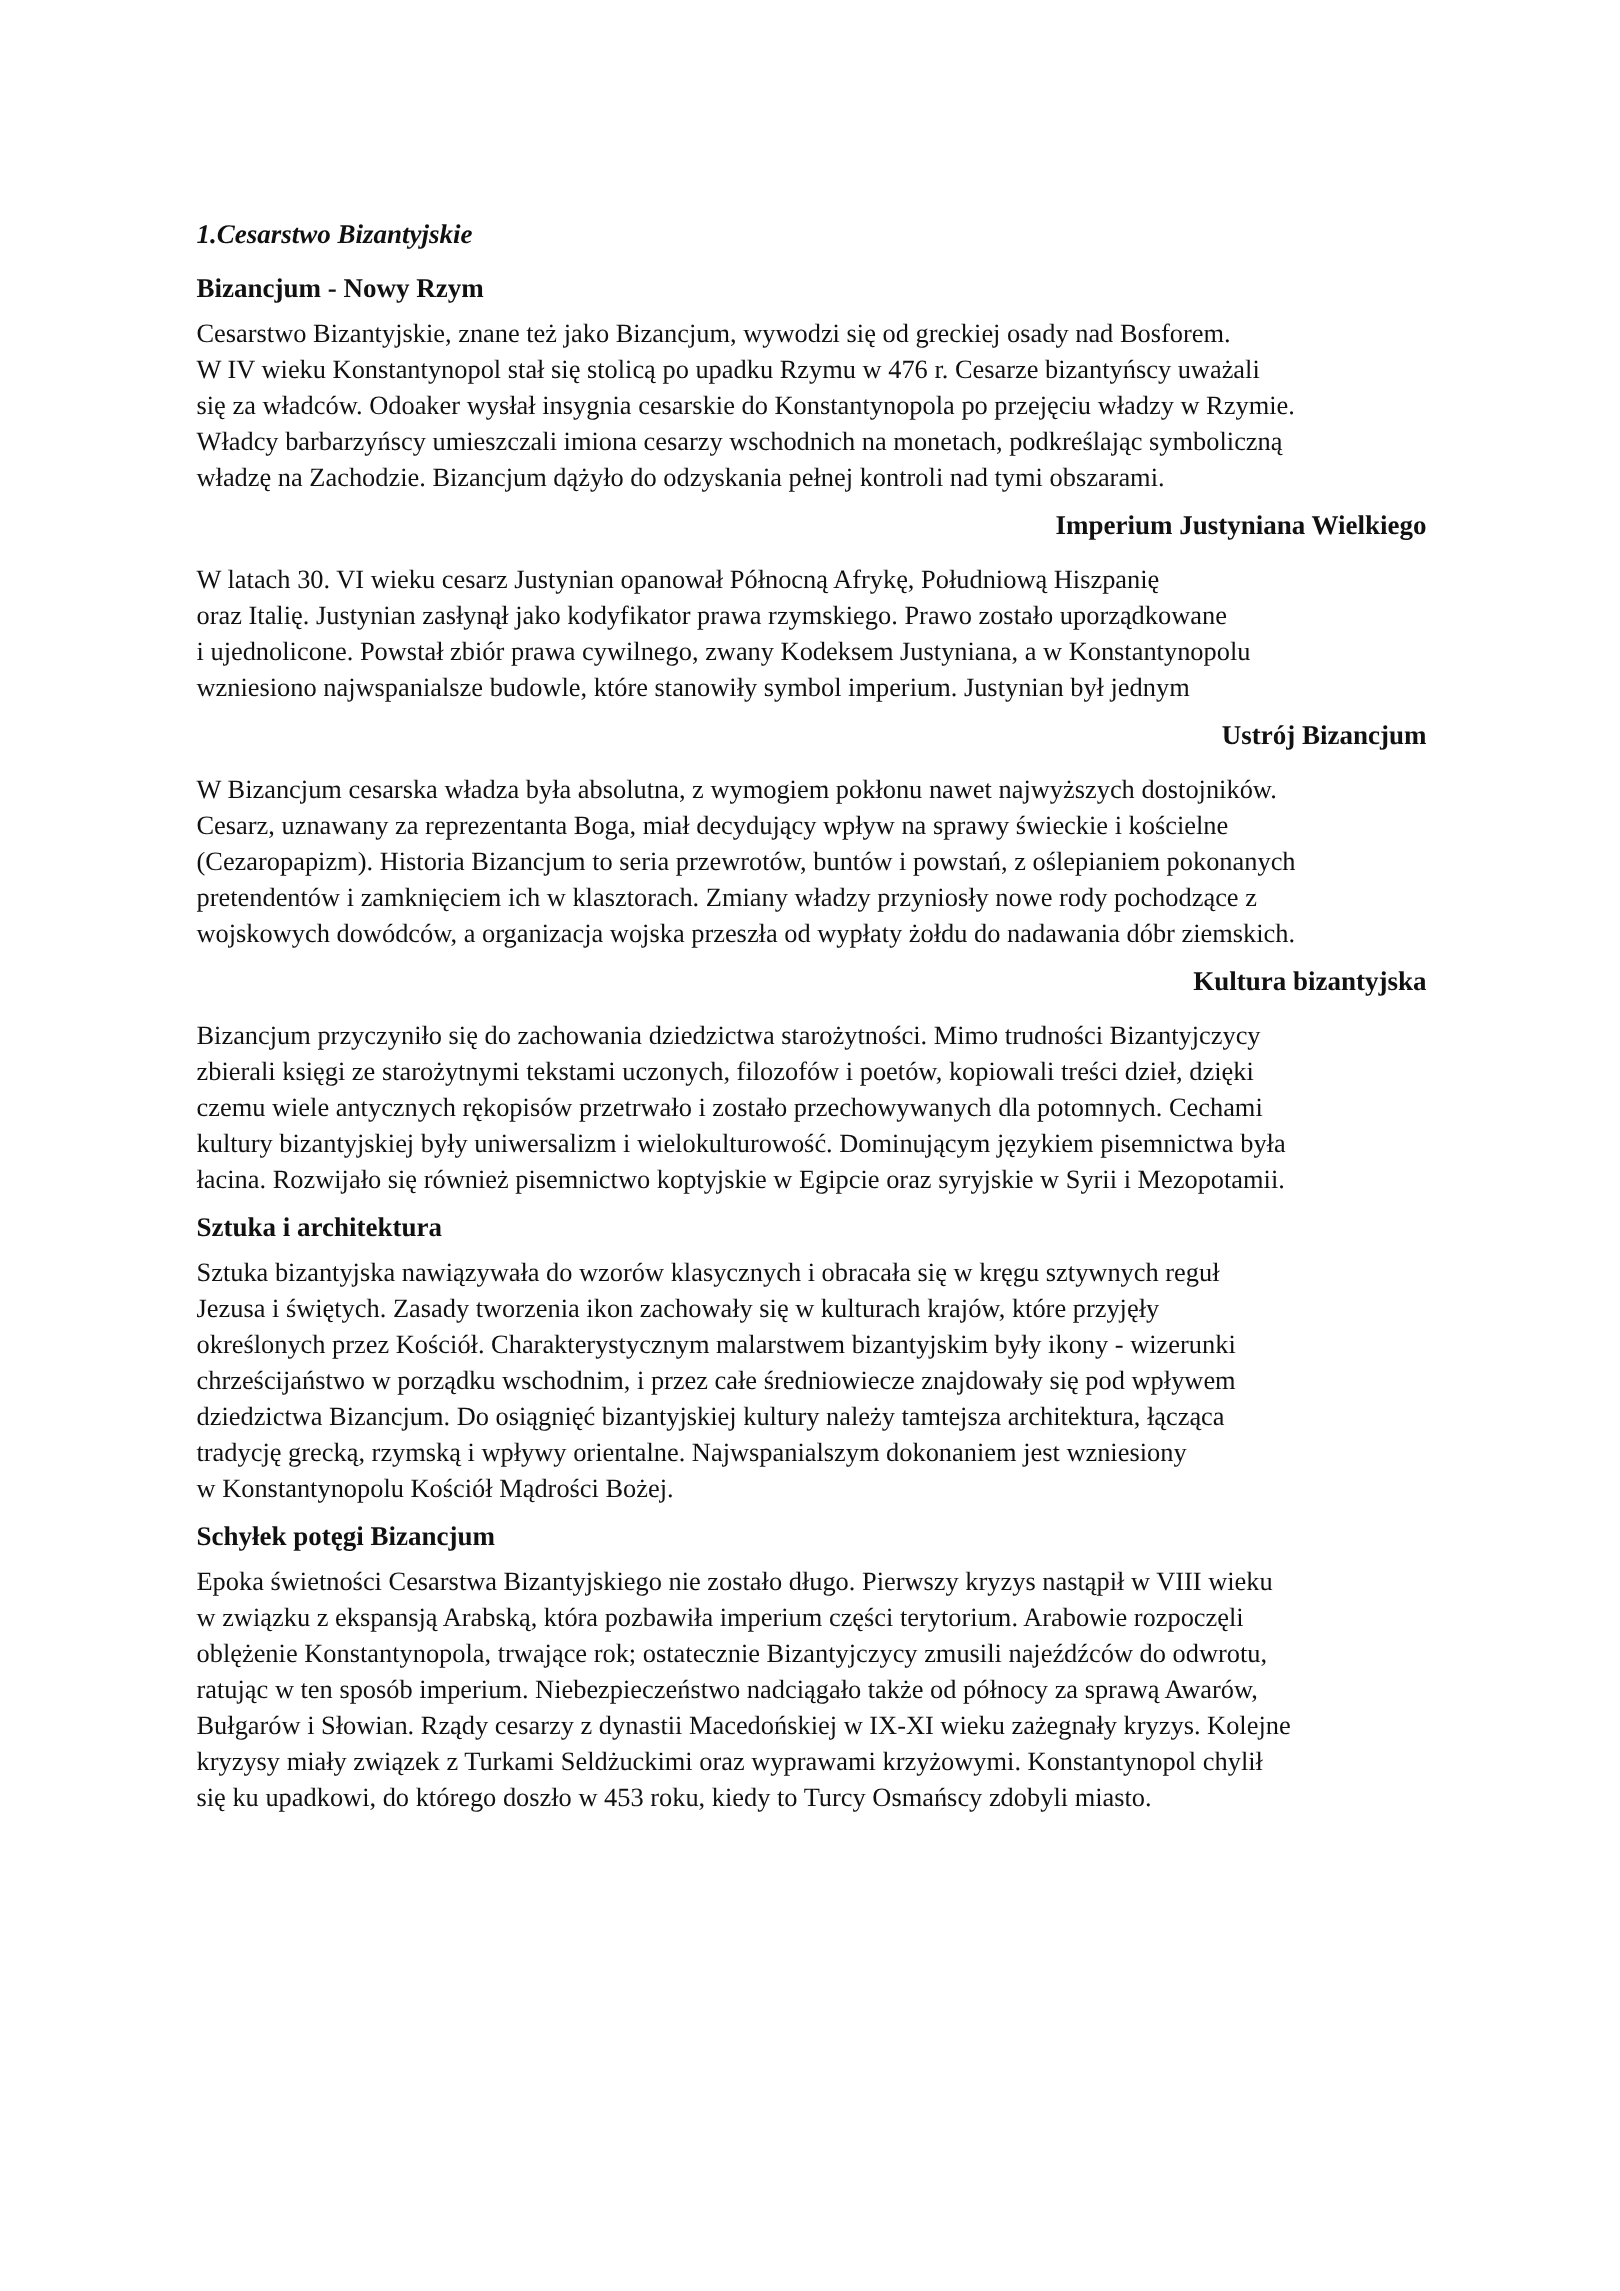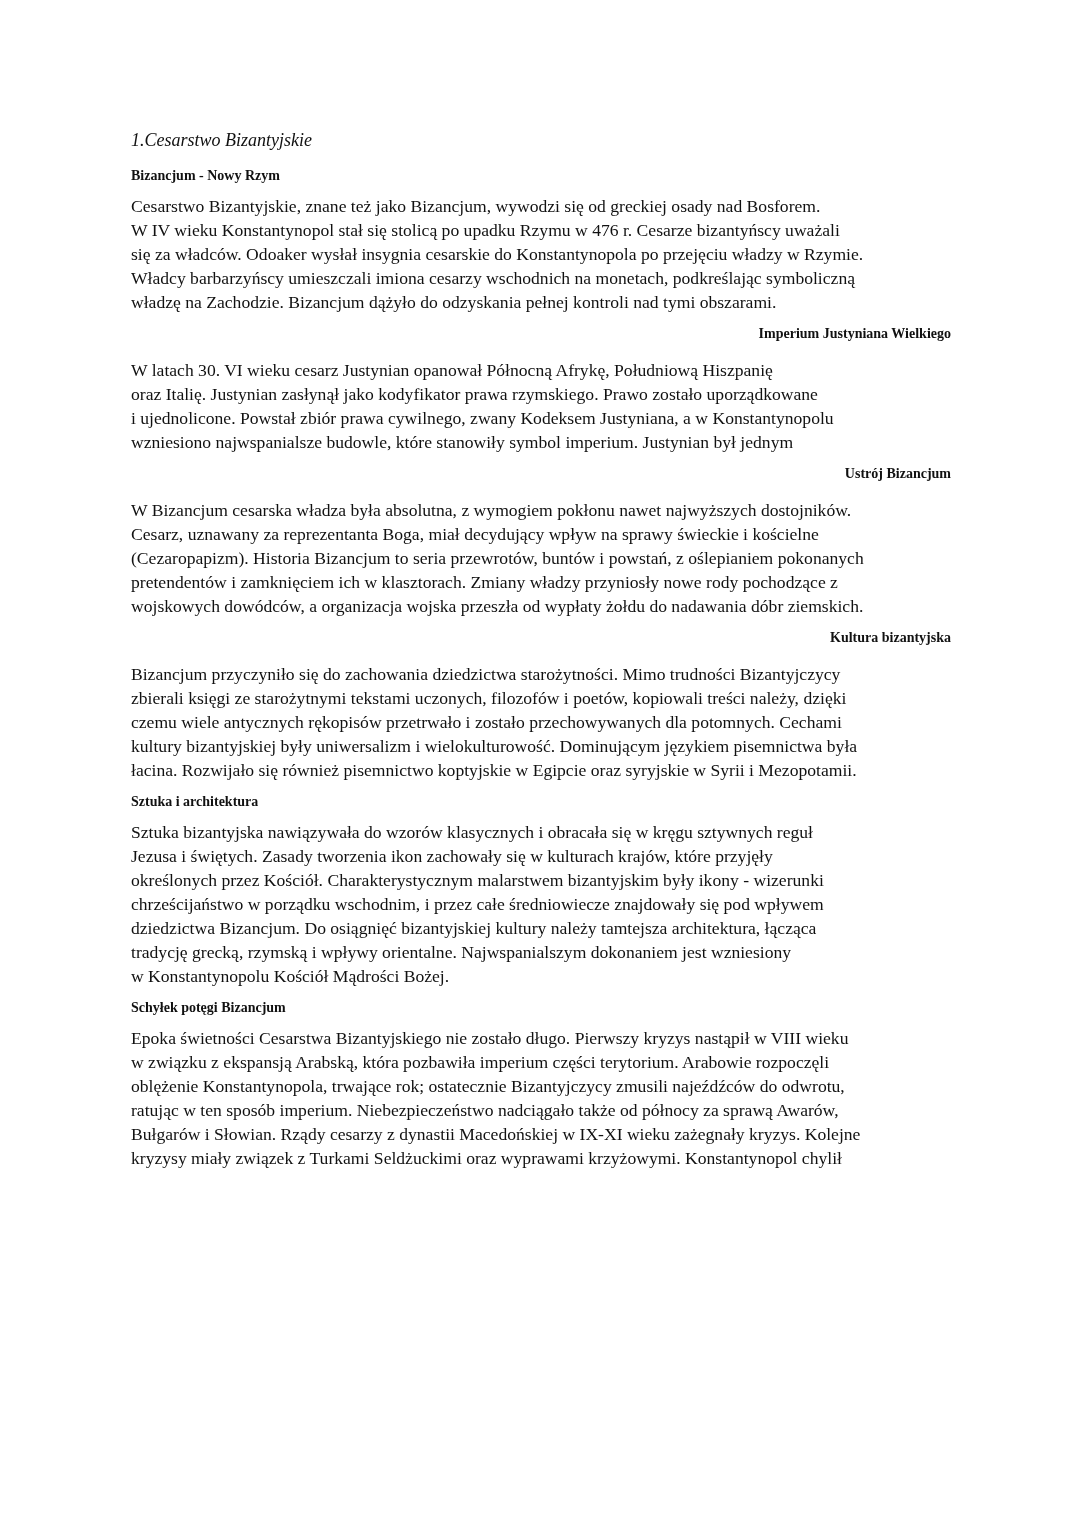--- a/index.html
+++ b/index.html
@@ -3,25 +3,25 @@
 <meta charset="utf-8">
 <style>
   html, body { margin: 0; padding: 0; background: #ffffff; }
   body { width: 1080px; height: 1527px; position: relative; overflow: hidden; }
   .page {
     position: absolute; left: 131px; top: 128px; width: 820px;
     font-family: "Liberation Serif", "DejaVu Serif", serif;
     color: #111111;
   }
   .doc-title {
-    font-size: 18px; font-weight: normal; font-style: italic;
-    line-height: 24px; margin: 0 0 12px 0;
+    font-size: 18px; font-weight: bold; font-style: italic;
+    line-height: 24px; margin: 16px 0 12px 0;
   }
   .sec-heading {
-    font-size: 14px; font-weight: bold; line-height: 24px; margin: 0 0 6px 0;
+    font-size: 18px; font-weight: bold; line-height: 24px; margin: 0 0 6px 0;
   }
   .sec-heading.gap { margin-bottom: 12px; text-align: right; }
   .para { margin: 0 0 8px 0; }
   .line {
     display: block; font-size: 17.6px; line-height: 24px; white-space: nowrap;
   }
 </style>
 </head>
 <body>
 
@@ -57,21 +57,21 @@
       <span class="line">(Cezaropapizm). Historia Bizancjum to seria przewrotów, buntów i powstań, z oślepianiem pokonanych</span>
       <span class="line">pretendentów i zamknięciem ich w klasztorach. Zmiany władzy przyniosły nowe rody pochodzące z</span>
       <span class="line">wojskowych dowódców, a organizacja wojska przeszła od wypłaty żołdu do nadawania dóbr ziemskich.</span>
     </div>
   </div>
 
   <div>
     <div class="sec-heading gap">Kultura bizantyjska</div>
     <div class="para">
       <span class="line">Bizancjum przyczyniło się do zachowania dziedzictwa starożytności. Mimo trudności Bizantyjczycy</span>
-      <span class="line">zbierali księgi ze starożytnymi tekstami uczonych, filozofów i poetów, kopiowali treści należy, dzięki</span>
+      <span class="line">zbierali księgi ze starożytnymi tekstami uczonych, filozofów i poetów, kopiowali treści dzieł, dzięki</span>
       <span class="line">czemu wiele antycznych rękopisów przetrwało i zostało przechowywanych dla potomnych. Cechami</span>
       <span class="line">kultury bizantyjskiej były uniwersalizm i wielokulturowość. Dominującym językiem pisemnictwa była</span>
       <span class="line">łacina. Rozwijało się również pisemnictwo koptyjskie w Egipcie oraz syryjskie w Syrii i Mezopotamii.</span>
     </div>
   </div>
 
   <div>
     <div class="sec-heading">Sztuka i architektura</div>
     <div class="para">
       <span class="line">Sztuka bizantyjska nawiązywała do wzorów klasycznych i obracała się w kręgu sztywnych reguł</span>
@@ -86,15 +86,16 @@
 
   <div>
     <div class="sec-heading">Schyłek potęgi Bizancjum</div>
     <div class="para">
       <span class="line">Epoka świetności Cesarstwa Bizantyjskiego nie zostało długo. Pierwszy kryzys nastąpił w VIII wieku</span>
       <span class="line">w związku z ekspansją Arabską, która pozbawiła imperium części terytorium. Arabowie rozpoczęli</span>
       <span class="line">oblężenie Konstantynopola, trwające rok; ostatecznie Bizantyjczycy zmusili najeźdźców do odwrotu,</span>
       <span class="line">ratując w ten sposób imperium. Niebezpieczeństwo nadciągało także od północy za sprawą Awarów,</span>
       <span class="line">Bułgarów i Słowian. Rządy cesarzy z dynastii Macedońskiej w IX-XI wieku zażegnały kryzys. Kolejne</span>
       <span class="line">kryzysy miały związek z Turkami Seldżuckimi oraz wyprawami krzyżowymi. Konstantynopol chylił</span>
+      <span class="line">się ku upadkowi, do którego doszło w 453 roku, kiedy to Turcy Osmańscy zdobyli miasto.</span>
     </div>
   </div>
 </div>
 
 </body></html>

